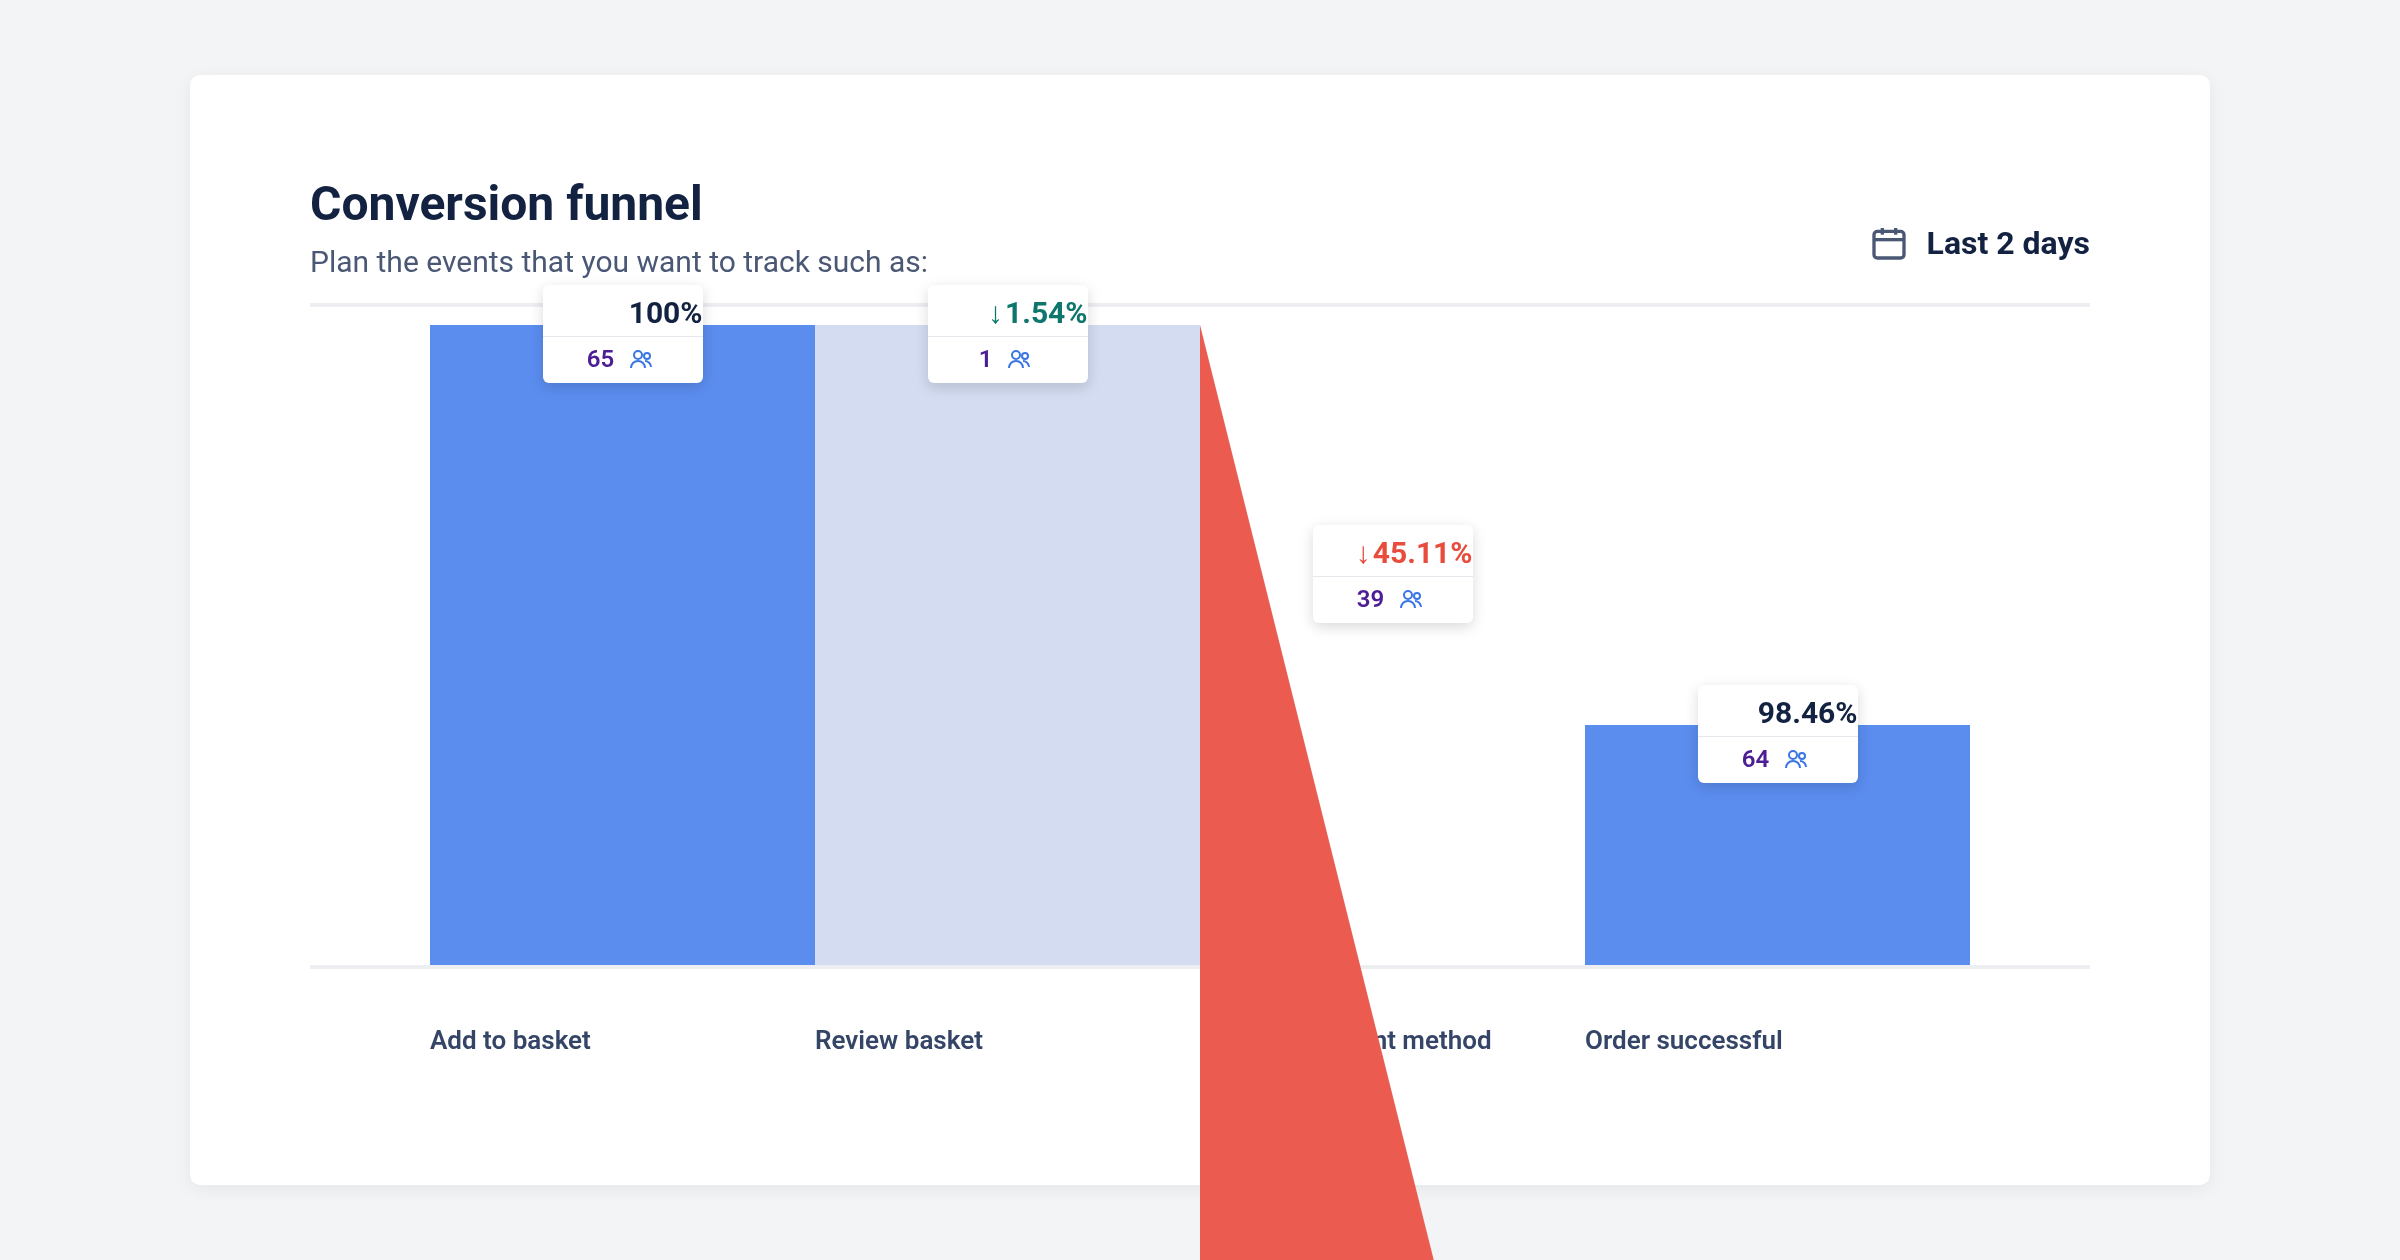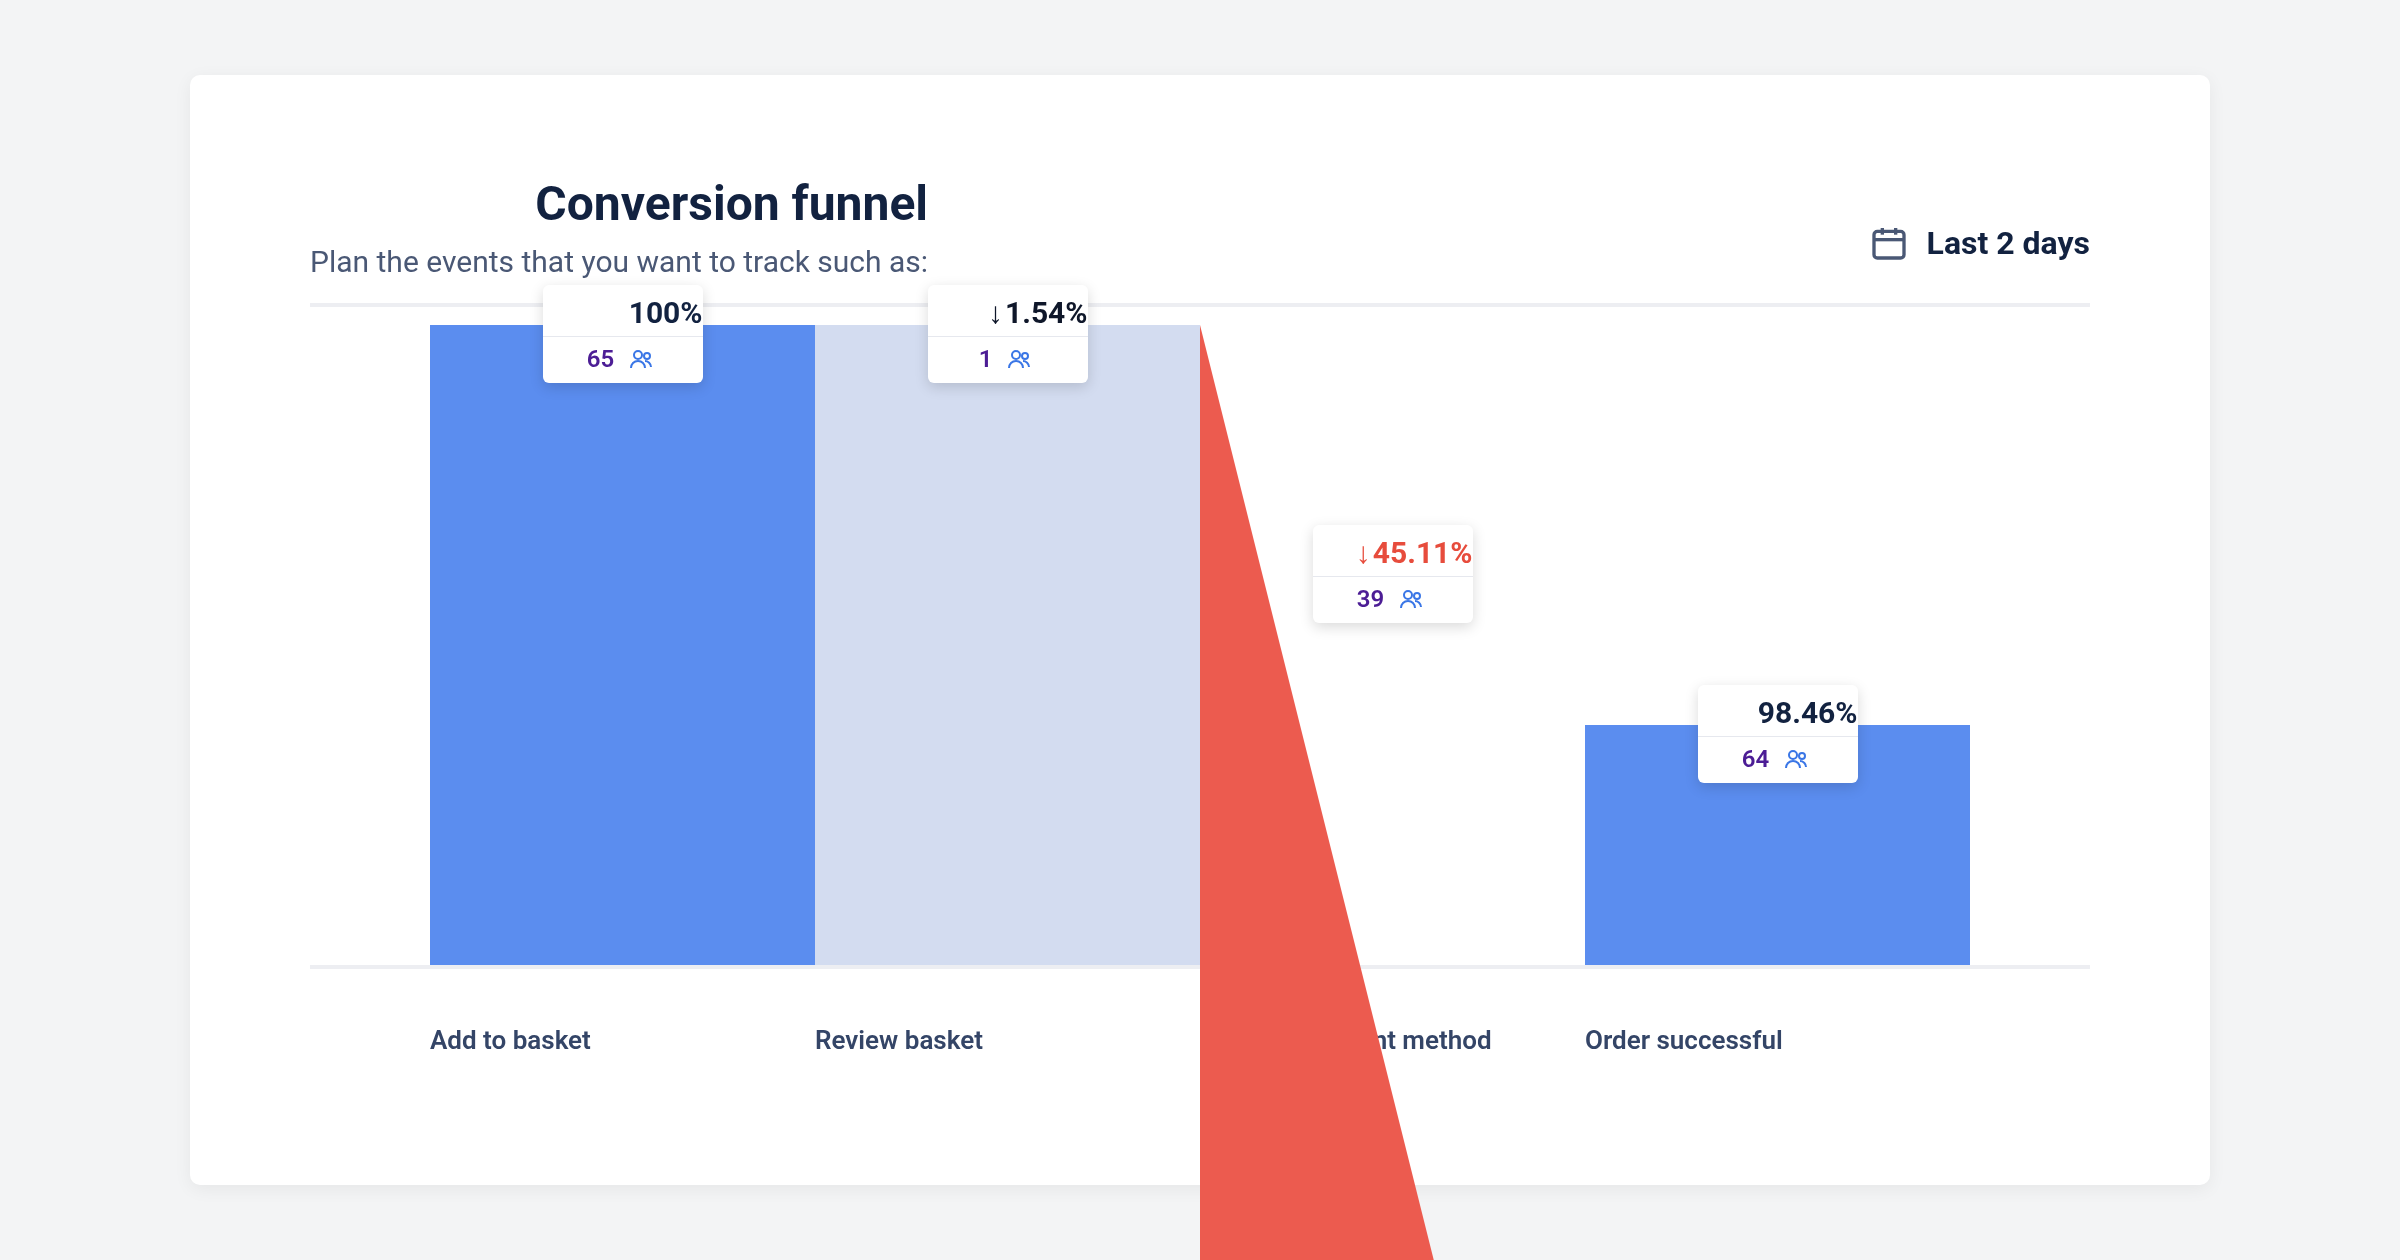--- a/index.html
+++ b/index.html
@@ -19,21 +19,20 @@
     height: 1110px;
     border-radius: 10px;
     box-shadow: 0 4px 18px rgba(0,0,0,0.06);
     padding: 100px 120px 80px 120px;
     position: relative;
   }
   .header-row {
     display: flex;
     justify-content: space-between;
     align-items: flex-start;
-    text-align: right;
   }
   .titles { }
   .title {
     font-size: 48px;
     font-weight: 700;
     color: #122240;
     margin-bottom: 12px;
   }
   .subtitle {
     font-size: 30px;
@@ -121,21 +120,21 @@
     display: flex;
     align-items: center;
     justify-content: center;
     gap: 16px;
     padding: 8px 4px 10px 0;
     font-size: 24px;
     font-weight: 600;
     color: #4c1d95;
   }
   .pct-black { color: #122240; }
-  .pct-green { color: #0f172a; }
+  .pct-green { color: #0f766e; }
   .pct-red  { color: #e74c3c; }
   .arrow-down {
     display: inline-block;
     font-weight: 400;
     margin-right: 2px;
   }
   .users-icon {
     width: 24px;
     height: 20px;
     stroke: #3a76e6;

